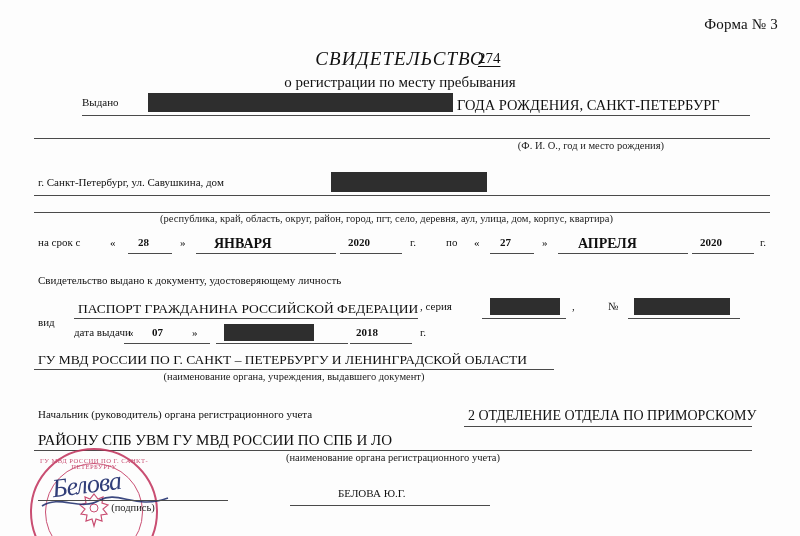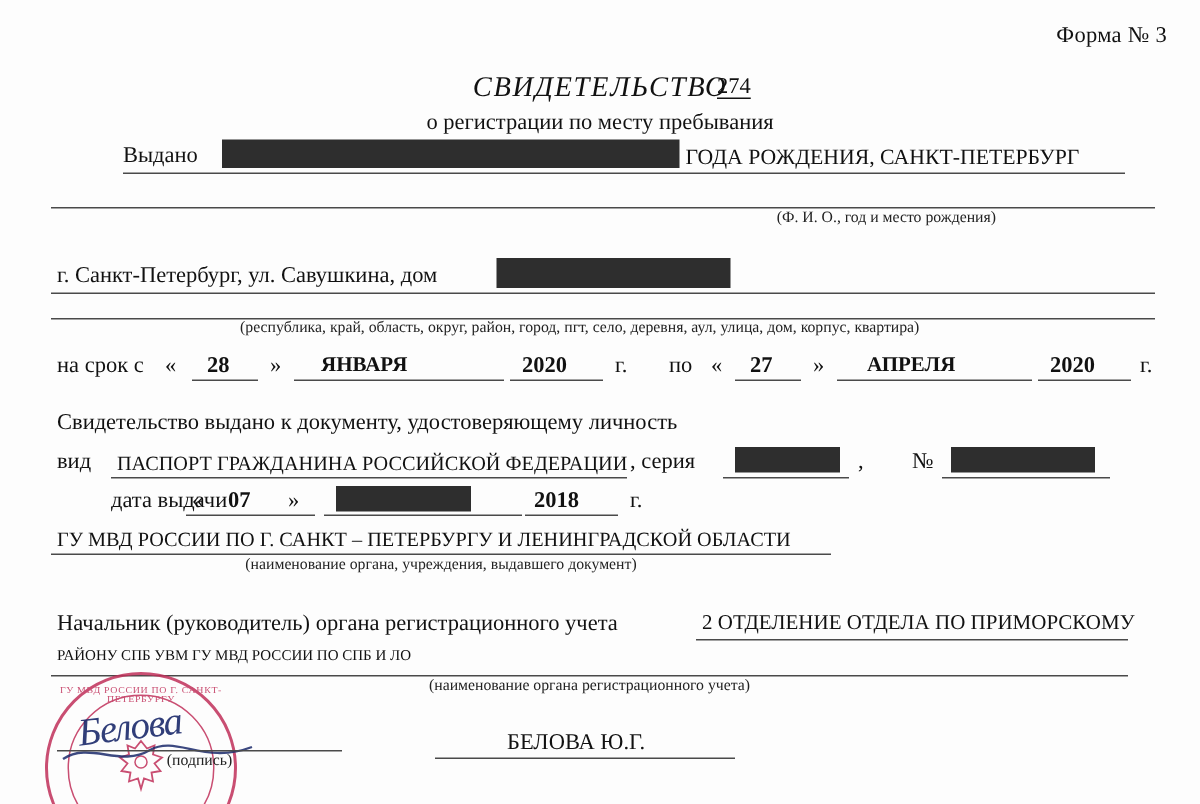--- a/index.html
+++ b/index.html
@@ -55,21 +55,21 @@
     top: 74px;
     left: 0;
     width: 800px;
     text-align: center;
     font-size: 15px;
   }
 
   
   .t {
     position: absolute;
-    font-size: 15px;
+    font-size: 11px;
     white-space: nowrap;
   }
   .small {
     position: absolute;
     font-size: 10.5px;
     color: #222;
     white-space: nowrap;
   }
   .sp {
     letter-spacing: 1.1px;
@@ -194,21 +194,21 @@
   <div class="rule" style="top:253px; left:490px; width:44px;"></div>
   <div class="t" style="top:236px; left:542px;">»</div>
   <div class="t" style="top:236px; left:578px; font-weight:bold; font-size:14px;">АПРЕЛЯ</div>
   <div class="rule" style="top:253px; left:558px; width:130px;"></div>
   <div class="t" style="top:236px; left:700px; font-weight:bold;">2020</div>
   <div class="rule" style="top:253px; left:692px; width:62px;"></div>
   <div class="t" style="top:236px; left:760px;">г.</div>
 
   <div class="t" style="top:274px; left:38px;">Свидетельство выдано к документу, удостоверяющему личность</div>
 
-  <div class="t" style="top:300px; left:38px;">вид</div>
+  <div class="t" style="top:316px; left:38px;">вид</div>
   <div class="t" style="top:301px; left:78px; font-size:13.5px;">ПАСПОРТ ГРАЖДАНИНА РОССИЙСКОЙ ФЕДЕРАЦИИ</div>
   <div class="rule" style="top:318px; left:74px; width:344px;"></div>
   <div class="t" style="top:300px; left:420px;">, серия</div>
   <div class="redact" style="top:298px; left:490px; width:70px; height:17px;"></div>
   <div class="rule" style="top:318px; left:482px; width:84px;"></div>
   <div class="t" style="top:300px; left:572px;">,</div>
   <div class="t" style="top:300px; left:608px;">№</div>
   <div class="redact" style="top:298px; left:634px; width:96px; height:17px;"></div>
   <div class="rule" style="top:318px; left:628px; width:112px;"></div>
 
@@ -223,21 +223,21 @@
   <div class="rule" style="top:343px; left:350px; width:62px;"></div>
   <div class="t" style="top:326px; left:420px;">г.</div>
 
   <div class="t" style="top:352px; left:38px; font-size:13.5px;">ГУ  МВД  РОССИИ  ПО  Г. САНКТ – ПЕТЕРБУРГУ  И  ЛЕНИНГРАДСКОЙ ОБЛАСТИ</div>
   <div class="rule" style="top:369px; left:34px; width:520px;"></div>
   <div class="small" style="top:371px; left:34px; width:520px; text-align:center;">(наименование органа, учреждения, выдавшего документ)</div>
 
   <div class="t" style="top:408px; left:38px;">Начальник (руководитель) органа регистрационного учета</div>
   <div class="t" style="top:408px; left:468px; font-size:14px;">2 ОТДЕЛЕНИЕ ОТДЕЛА  ПО ПРИМОРСКОМУ</div>
   <div class="rule" style="top:426px; left:464px; width:288px;"></div>
-  <div class="t" style="top:432px; left:38px; font-size:10px;">РАЙОНУ СПБ УВМ  ГУ  МВД  РОССИИ  ПО СПБ  И  ЛО</div>
+  <div class="t" style="top:432px; left:38px; font-size:15px;">РАЙОНУ СПБ УВМ  ГУ  МВД  РОССИИ  ПО СПБ  И  ЛО</div>
   <div class="rule" style="top:450px; left:34px; width:718px;"></div>
   <div class="small" style="top:452px; left:34px; width:718px; text-align:center;">(наименование органа регистрационного учета)</div>
 
   <div class="stamp">
     <div class="stamp-inner"></div>
     <div class="stamp-text-top">ГУ МВД РОССИИ ПО Г. САНКТ-ПЕТЕРБУРГУ</div>
     <svg class="stamp-emblem" viewBox="0 0 34 38">
       <path d="M17 2 L21 7 L26 5 L25 11 L31 13 L26 17 L30 22 L24 23 L25 29 L19 27 L17 34 L15 27 L9 29 L10 23 L4 22 L8 17 L3 13 L9 11 L8 5 L13 7 Z" fill="none" stroke="currentColor" stroke-width="1.2"></path>
       <circle cx="17" cy="16" r="4" fill="none" stroke="currentColor" stroke-width="1"></circle>
     </svg>

